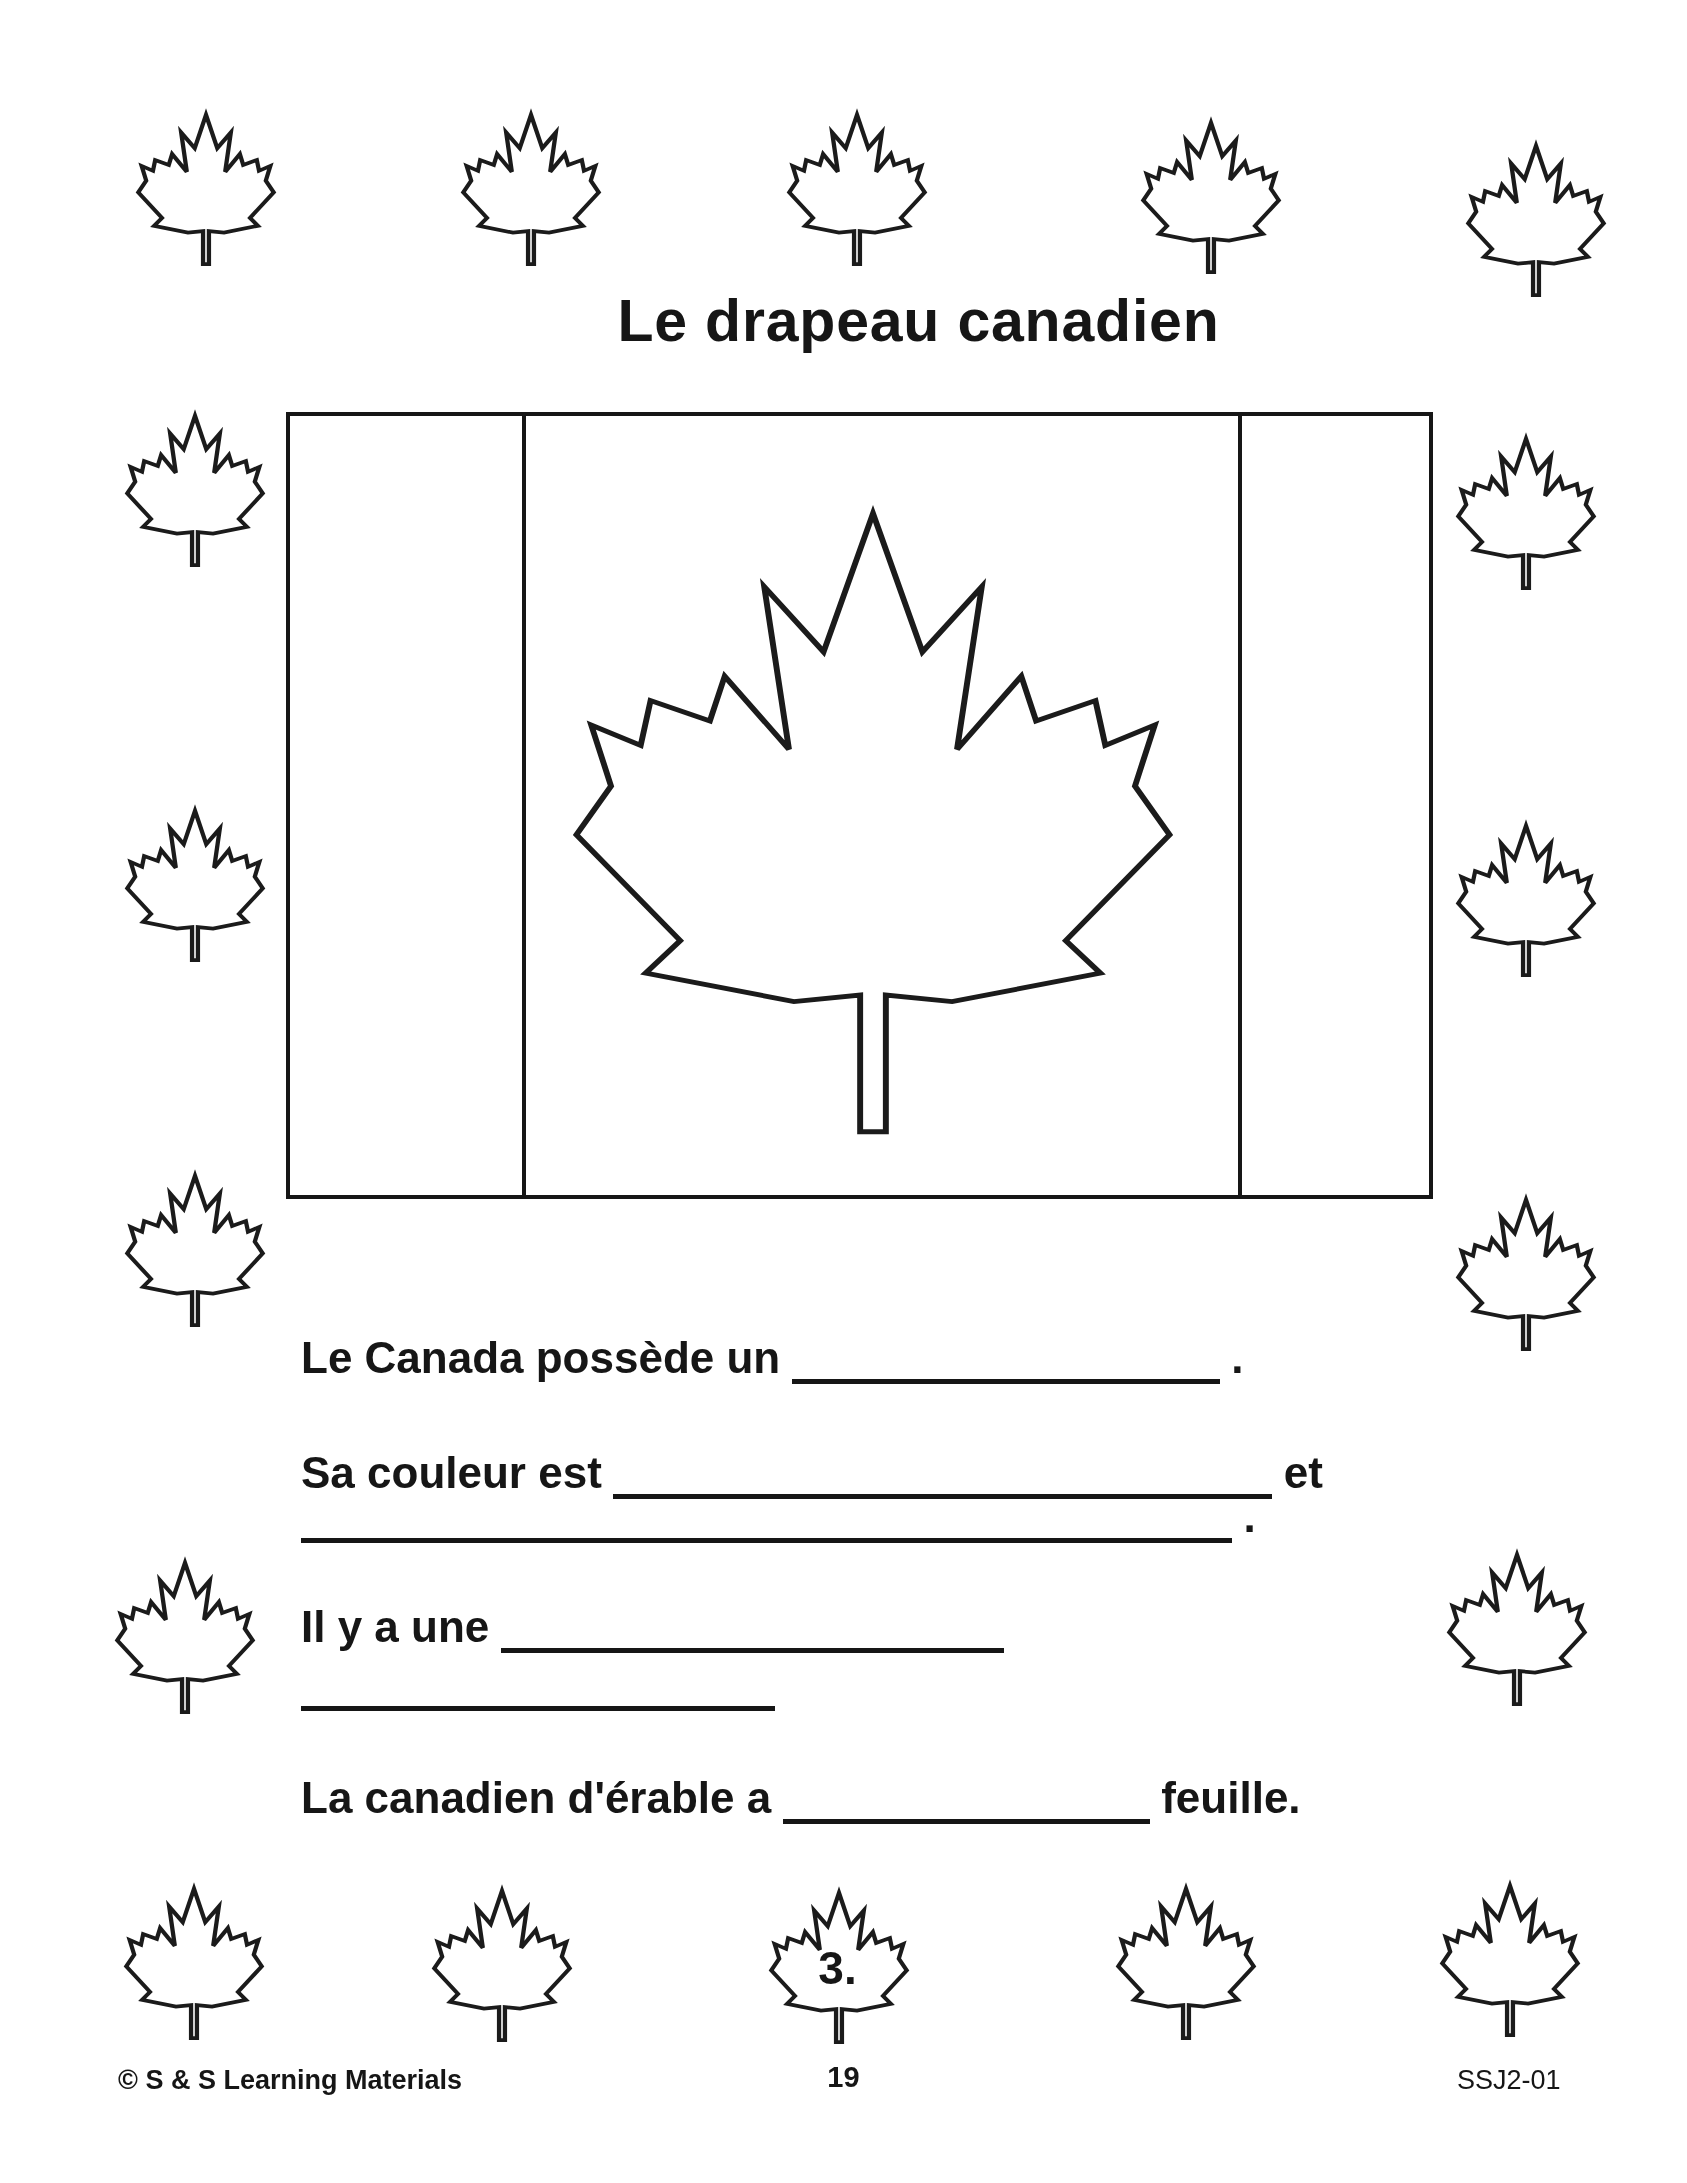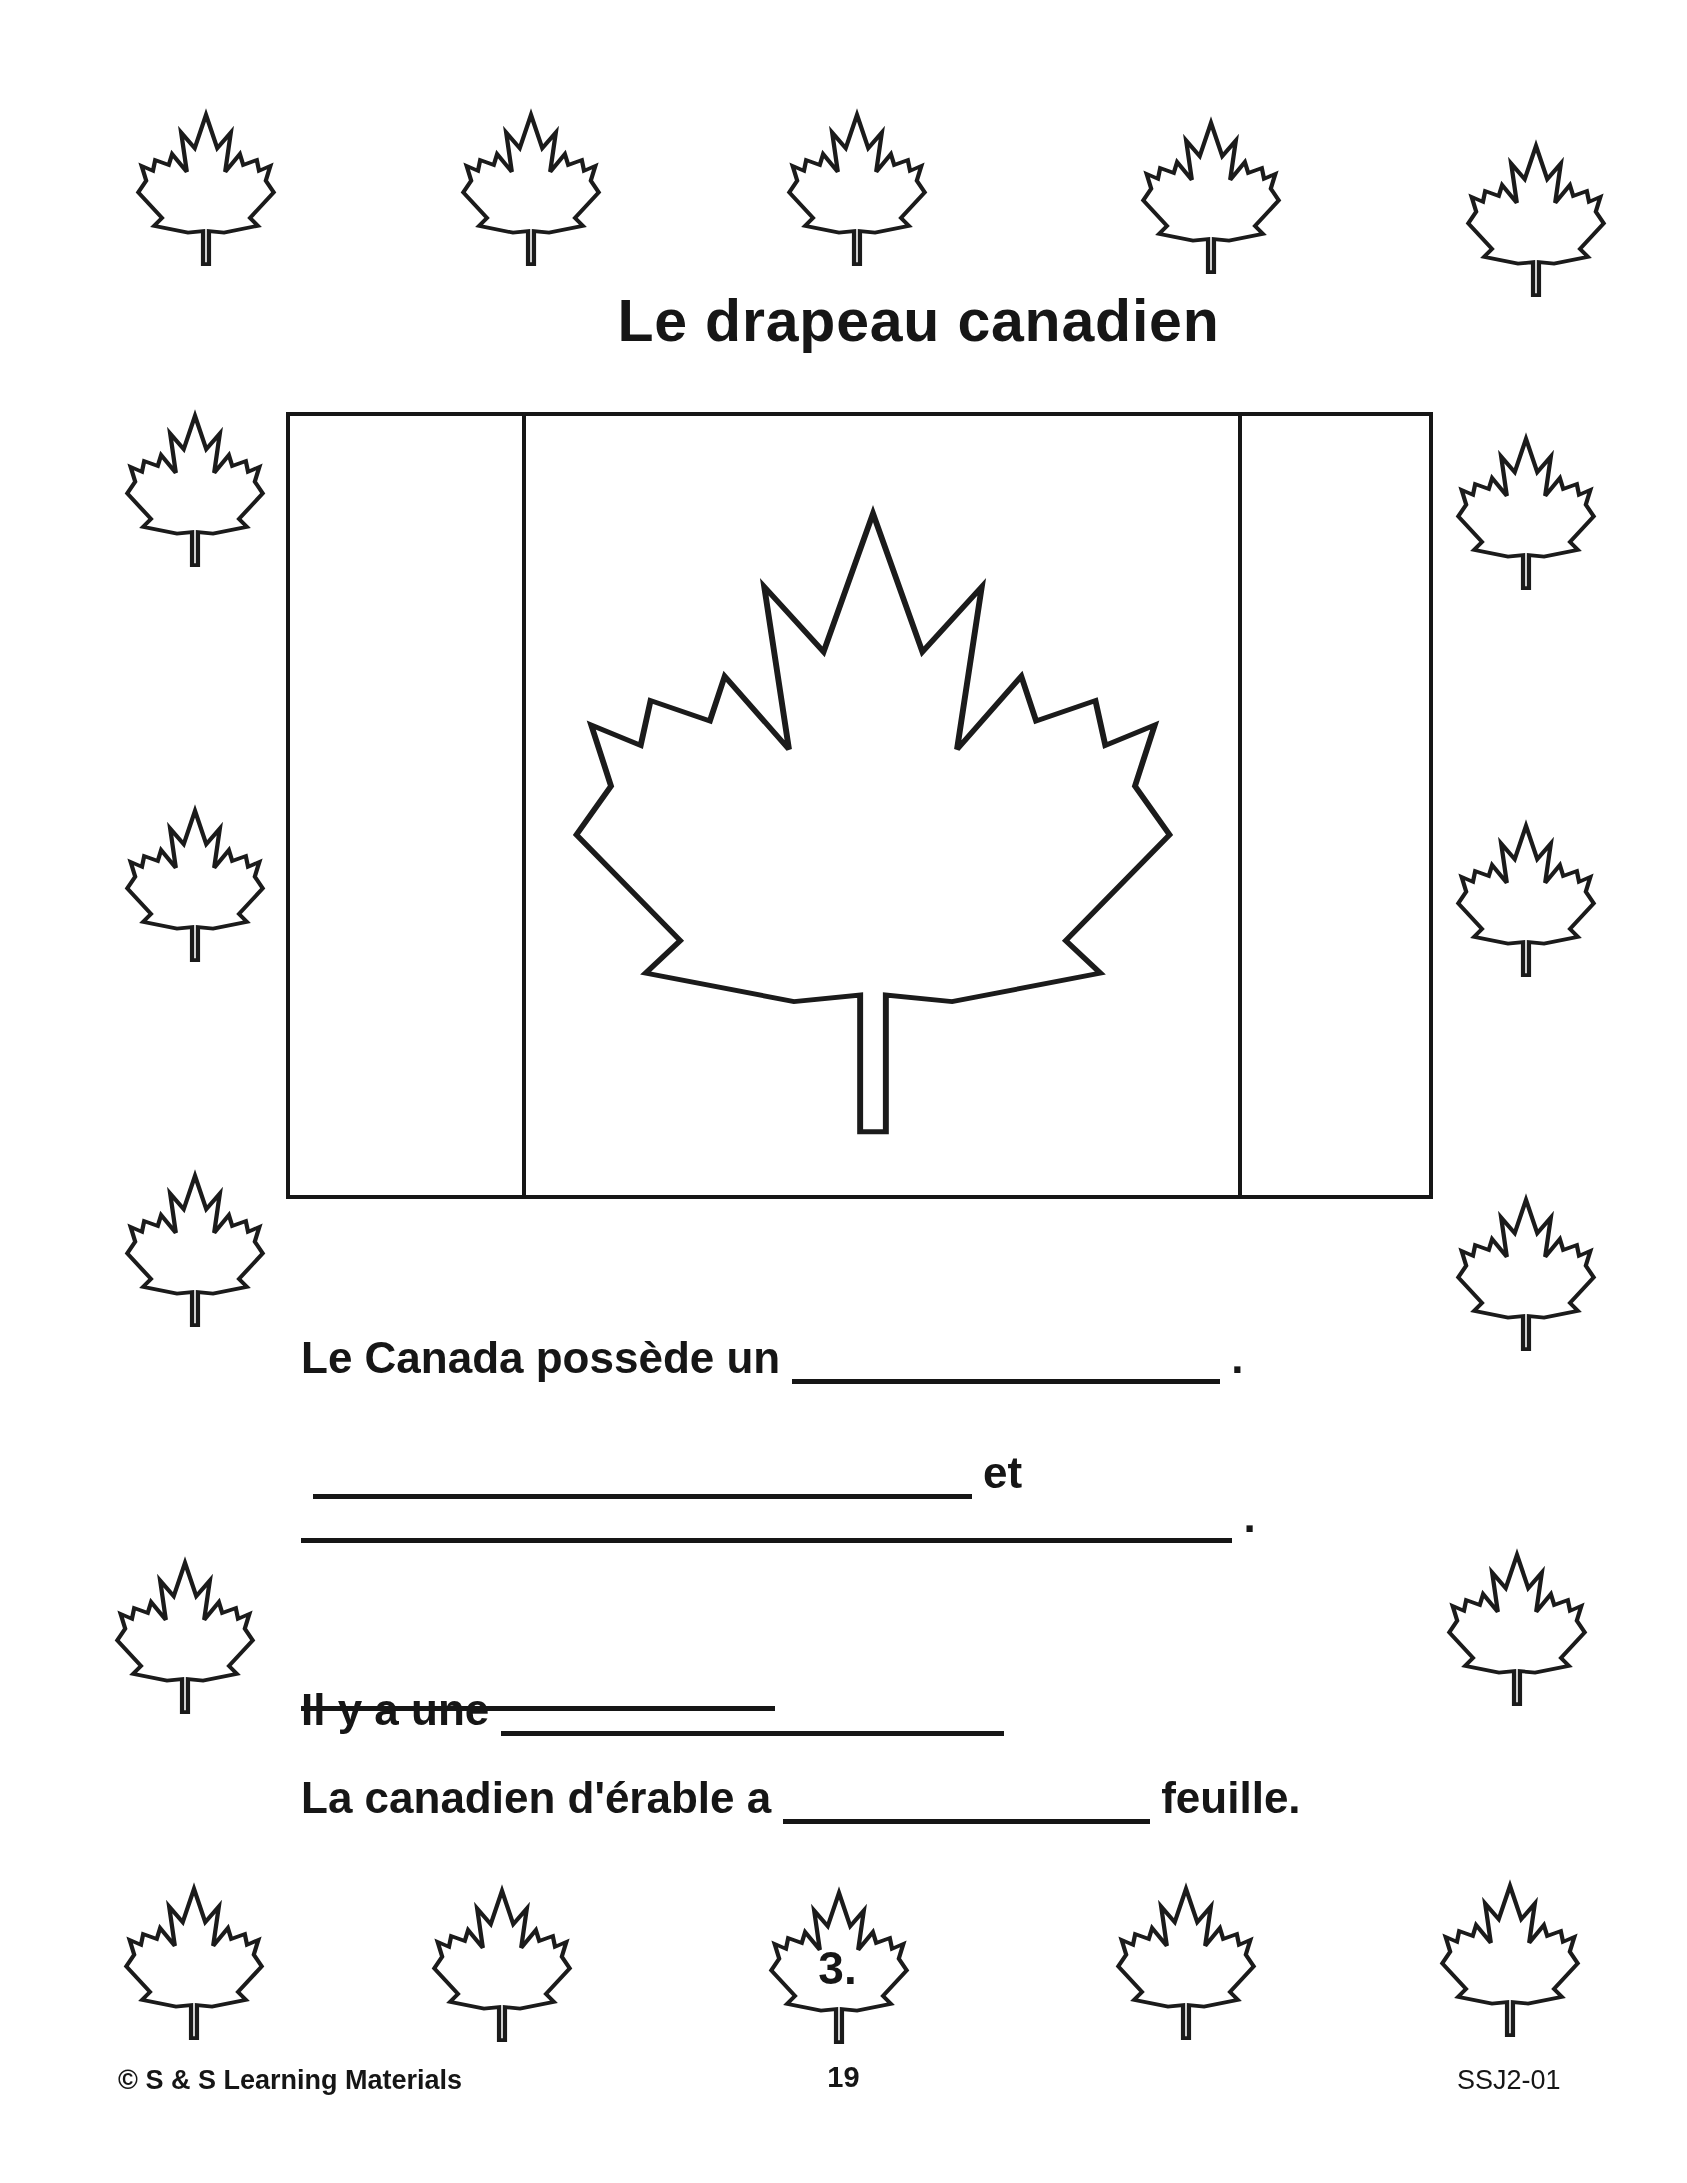--- a/index.html
+++ b/index.html
@@ -133,30 +133,31 @@
     <use href="#mapleLeafPath"></use>
   </svg>
 
 <div class="abs sent" style="top:1331px">
   <span>Le Canada possède un</span>
   <span class="blank" style="width:428px"></span>
   <span>.</span>
 </div>
 
 <div class="abs sent" style="top:1446px">
+  <span>Sa couleur est</span>
   <span class="blank" style="width:659px"></span>
   <span>et</span>
 </div>
 
 <div class="abs sent" style="top:1490px">
   <span class="blank first" style="width:931px"></span>
   <span>.</span>
 </div>
 
-<div class="abs sent" style="top:1683px">
+<div class="abs sent" style="top:1600px">
   <span>Il y a une</span>
   <span class="blank" style="width:503px"></span>
 </div>
 
 <div class="abs sent" style="top:1658px">
   <span class="blank first" style="width:474px"></span>
 </div>
 
 <div class="abs sent" style="top:1771px">
   <span>La canadien d'érable a</span>

